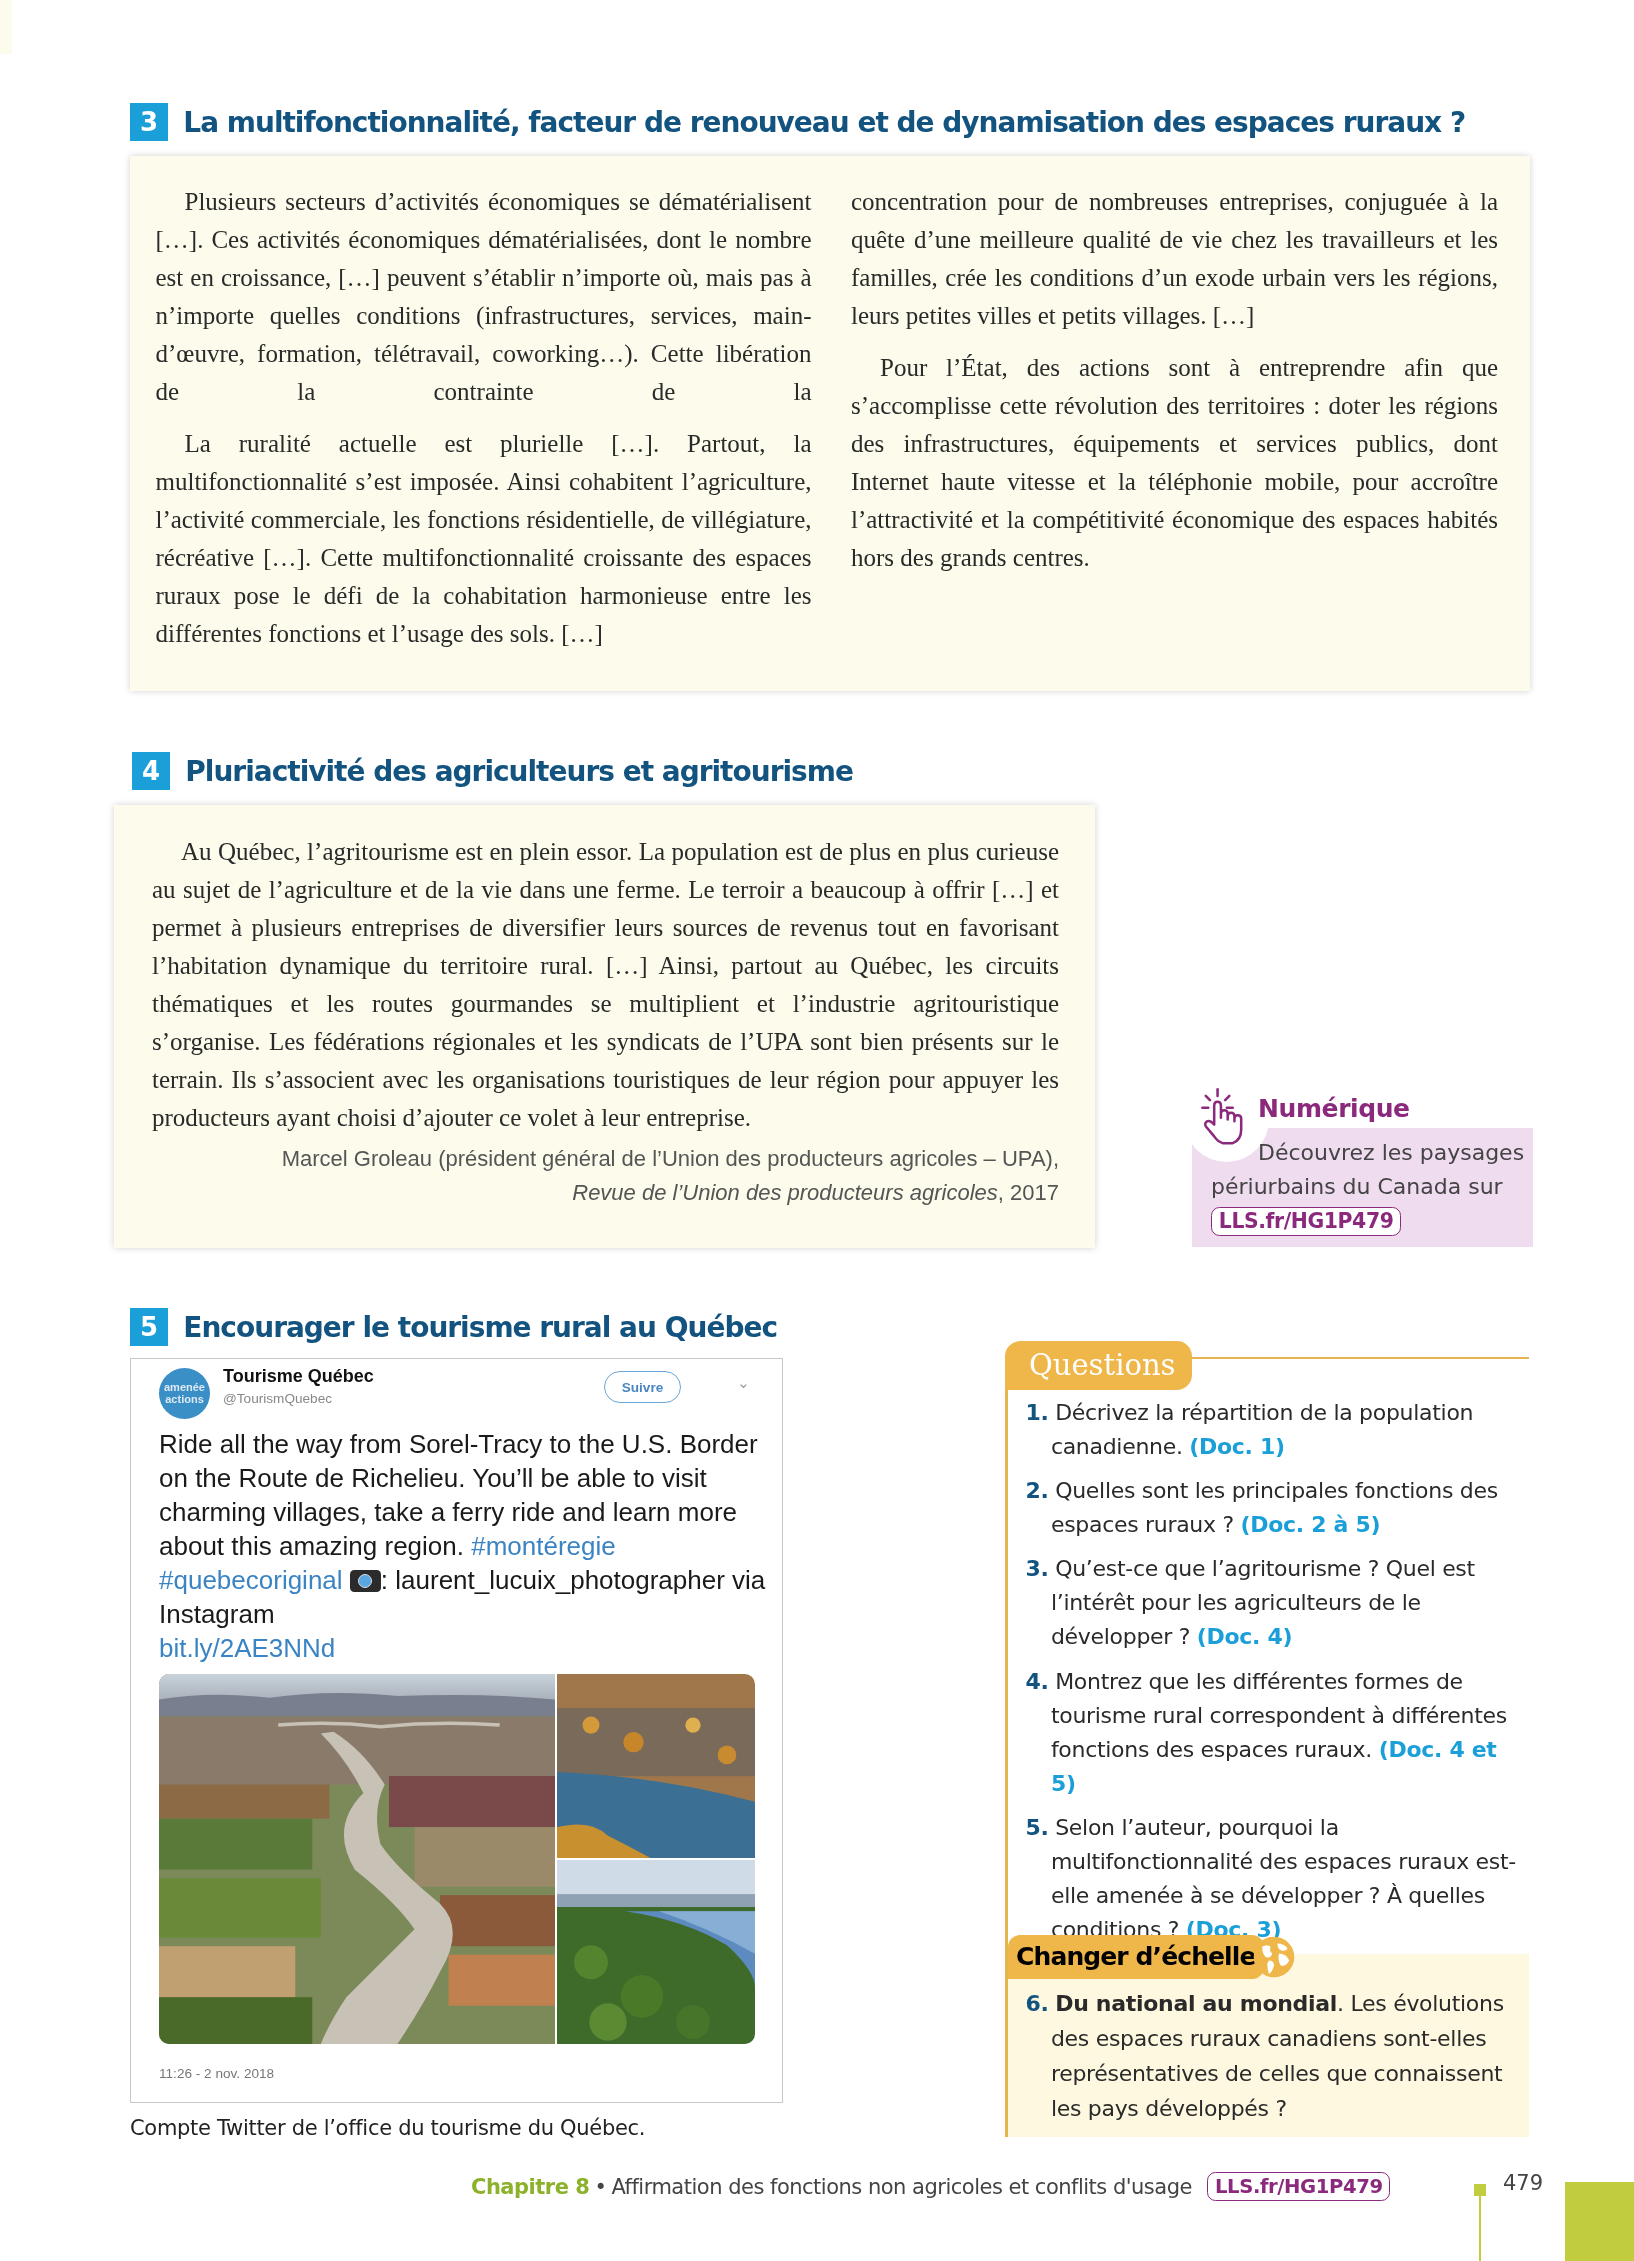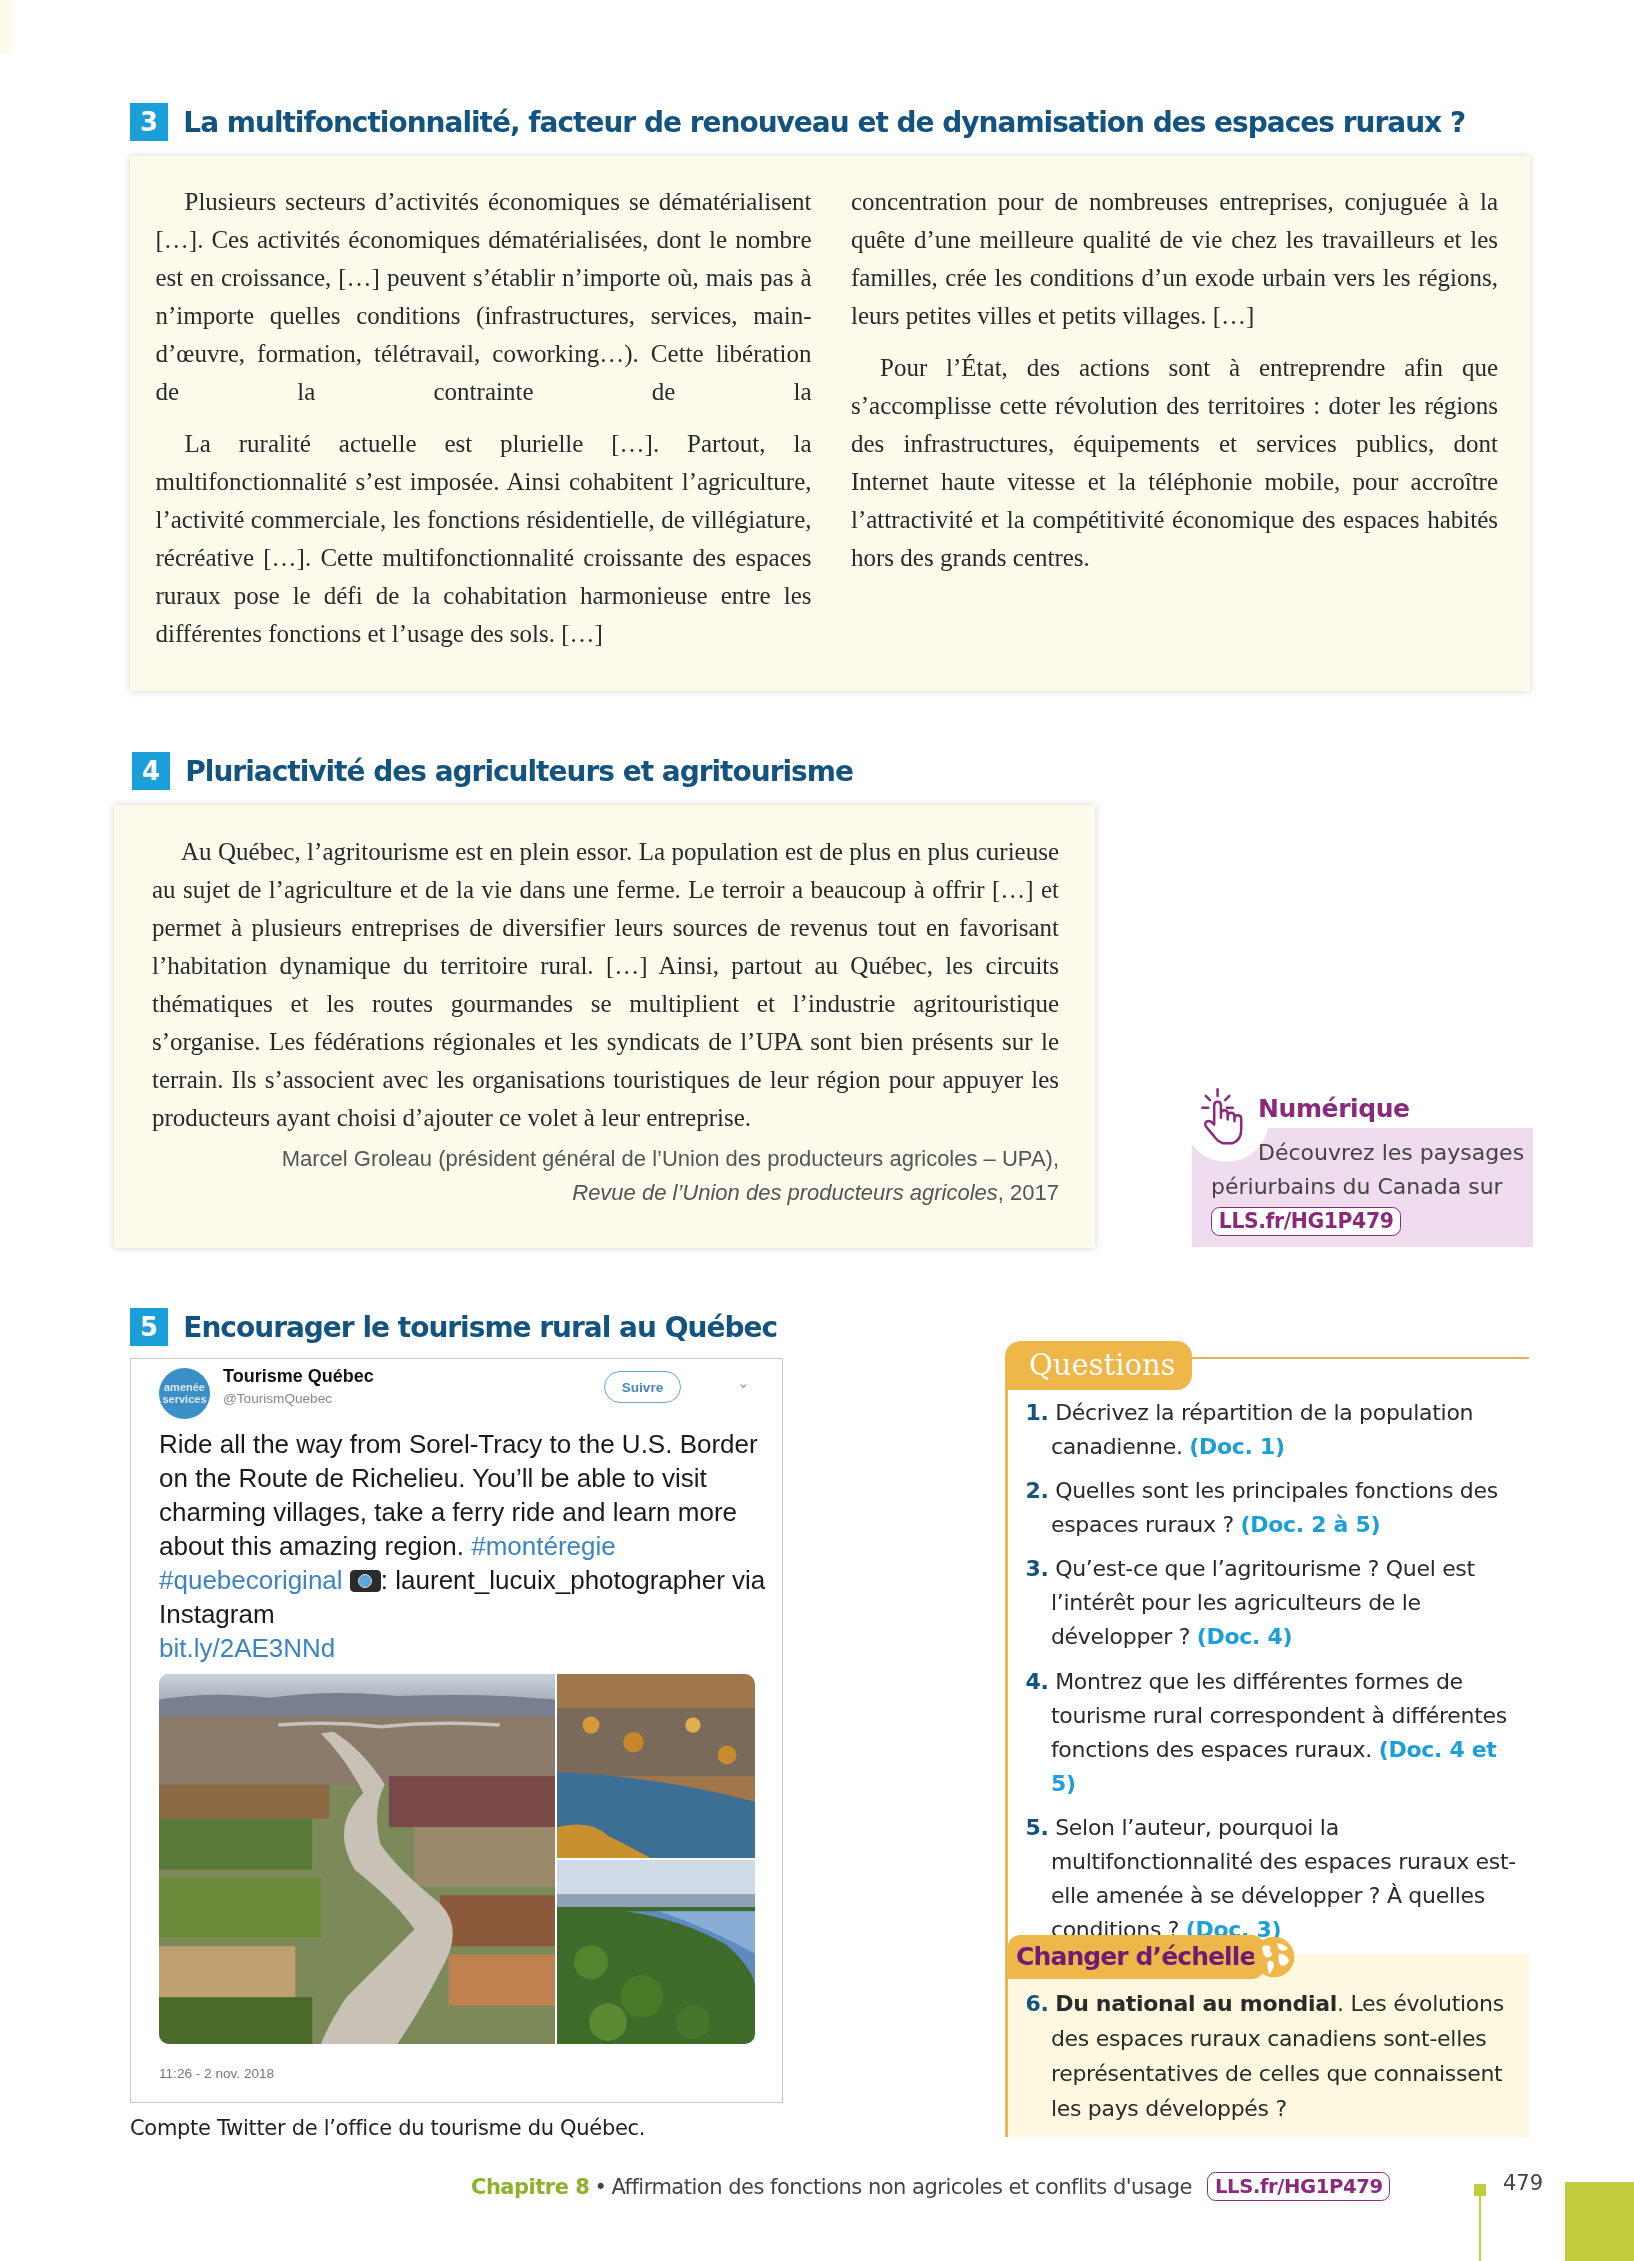--- a/index.html
+++ b/index.html
@@ -48,21 +48,21 @@
   
   .q-panel { position: absolute; left: 1005px; top: 1341px; width: 524px; height: 796px; }
   .q-line-top { position: absolute; left: 183px; top: 16px; width: 341px; height: 1.7px; background: #e8b451; }
   .q-line-left { position: absolute; left: 0; top: 34px; width: 2.6px; height: 762px; background: #e8b451; }
   .q-tab { position: absolute; left: 0; top: 0; width: 187px; height: 49px; background: #efb64a; border-radius: 15.3px 15.3px 15.3px 0; color: #fff; font-family: "DejaVu Serif", serif; font-size: 29px; padding-left: 24px; line-height: 49px; }
   .q-list { position: absolute; left: 20.4px; top: 55px; width: 502px; font-family: "DejaVu Sans", sans-serif; font-size: 22px; line-height: 34px; color: #2a2a2a; }
   .q-item { padding-left: 25.5px; text-indent: -25.5px; margin-bottom: 10.2px; letter-spacing: -0.3px; }
   .q-num { color: #13537f; font-weight: bold; }
   .q-ref { color: #1a9fd9; font-weight: bold; }
   .scale-bg { position: absolute; left: 2.6px; top: 613px; width: 521px; height: 183px; background: #fdf8df; }
-  .scale-tab { position: absolute; left: 2.6px; top: 594px; height: 44px; padding: 0 8.5px; background: #efb64a; border-radius: 12px 12px 12px 0; color: #701a75; font-family: "DejaVu Sans", sans-serif; font-weight: bold; font-size: 25px; line-height: 44px; letter-spacing: -0.9px; }
+  .scale-tab { position: absolute; left: 2.6px; top: 594px; height: 44px; padding: 0 8.5px; background: #efb64a; border-radius: 12px 12px 12px 0; color: #000000; font-family: "DejaVu Sans", sans-serif; font-weight: bold; font-size: 25px; line-height: 44px; letter-spacing: -0.9px; }
   .globe-icon { position: absolute; left: 247px; top: 594px; width: 44px; height: 44px; }
   .scale-list { position: absolute; left: 20.4px; top: 645px; width: 494px; font-family: "DejaVu Sans", sans-serif; font-size: 22px; line-height: 35px; color: #2a2a2a; }
 
   
   .footer { position: absolute; left: 471px; top: 2172px; display: flex; align-items: center; font-family: "DejaVu Sans", sans-serif; font-size: 21px; color: #444; letter-spacing: -0.5px; white-space: nowrap; }
   .footer .chap { color: #8cb12b; font-weight: bold; }
   .footer .sep { margin: 0 5.1px; }
   .footer .link-pill { margin-left: 15.3px; font-size: 19.6px; line-height: 27px; }
   .footer-marker { position: absolute; left: 1474px; top: 2184px; width: 12px; height: 12px; background: #c1cc3f; }
   .footer-vline { position: absolute; left: 1479px; top: 2184px; width: 1.7px; height: 77px; background: #c1cc3f; }
@@ -127,21 +127,21 @@
 
 <div class="doc-heading" style="left:130px; top:1308px;">
   <div class="doc-num">5</div>
   <div class="doc-title">Encourager le tourisme rural au Québec</div>
 </div>
 
 <div class="tweet">
   <div class="tw-avatar">
     <div>
         <div>amenée</div>
-        <div>services</div>
+        <div>actions</div>
       </div>
   </div>
   <div class="tw-name">Tourisme Québec</div>
   <div class="tw-handle">@TourismQuebec</div>
   <div class="tw-follow">Suivre</div>
   <div class="tw-chevron">⌄</div>
   <div class="tw-text">
     <span>Ride all the way from Sorel-Tracy to the U.S. Border on the Route de Richelieu. You’ll be able to visit charming villages, take a ferry ride and learn more about this amazing region. </span><span class="tw-link">#montéregie #quebecoriginal</span>
     <span class="tw-cam"></span><span>: laurent_lucuix_photographer via Instagram</span><br>
     <span class="tw-link">bit.ly/2AE3NNd</span>

